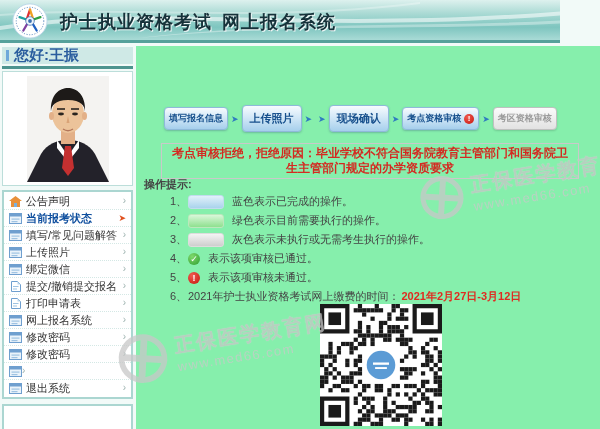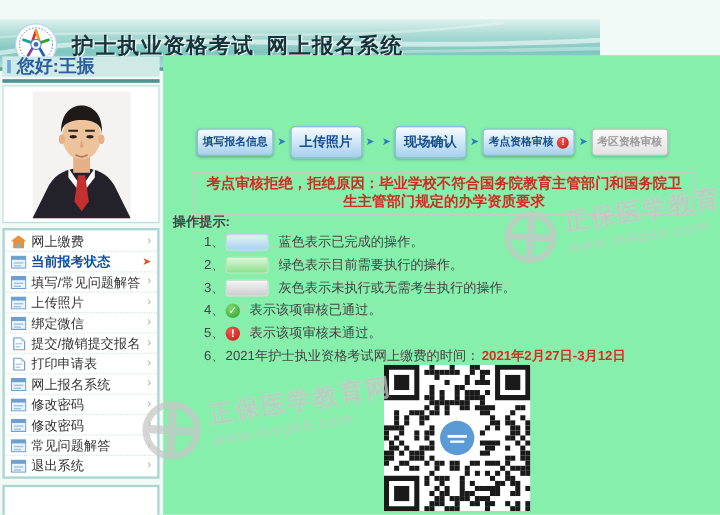--- a/index.html
+++ b/index.html
@@ -1,21 +1,21 @@
 <!DOCTYPE html>
 <html><head>
 <meta charset="utf-8">
 <style>
   html,body{margin:0;padding:0}
   body{
     width:600px;height:429px;position:relative;overflow:hidden;
     background:#f2faf8;font-family:"Liberation Sans","DejaVu Sans",sans-serif;
   }
   
-  .header{position:absolute;left:0;top:16px;width:500px;height:40px;
+  .header{position:absolute;left:0;top:0;width:560px;height:40px;
     background:linear-gradient(180deg,#ddf1ee 0%,#a8d9d3 35%,#7ec5bf 68%,#a9dbd6 100%);
     border-bottom:3px solid #55a19b;overflow:hidden}
   .header svg.swoosh{position:absolute;left:0;top:0}
   .logo{position:absolute;left:11px;top:2px;width:38px;height:38px}
   .title{position:absolute;left:60px;top:10px;font-size:18px;font-weight:bold;
     color:#16323a;letter-spacing:1px;text-shadow:1px 1px 0 rgba(255,255,255,.85);white-space:nowrap}
   .title .t2{margin-left:10px}
   
   .left-col{position:absolute;left:2px;top:47px;width:131px}
   .greet{height:15px;background:#cfe9e6;display:flex;align-items:center;
@@ -127,21 +127,21 @@
       <path d="M36 53 C39 55 43 55 46 53" stroke="#b3765a" stroke-width="1.4" fill="none"></path>
     </svg>
   </div>
 
   <div class="menu-box">
     <div class="menu-item">
       <svg class="micon" viewBox="0 0 13 11">
         <path d="M6.5 0 L13 5 L11 5 L11 11 L2 11 L2 5 L0 5 Z" fill="#e8903a"></path>
         <rect x="5" y="7" width="3" height="4" fill="#7ab0dd"></rect>
       </svg>
-      <span class="lbl">网上缴费</span>
+      <span class="lbl">公告声明</span>
       <span class="chev">›</span>
     </div>
     <div class="menu-item selected">
       <svg class="micon" viewBox="0 0 13 11">
         <rect x="0.5" y="0.5" width="12" height="10" fill="#eaf3fa" stroke="#6f9fcf"></rect>
         <rect x="0.5" y="0.5" width="12" height="3" fill="#6f9fcf"></rect>
         <rect x="2.5" y="5.5" width="8" height="1.2" fill="#9fc3e2"></rect>
           <rect x="2.5" y="8" width="6" height="1.2" fill="#9fc3e2"></rect>
       </svg>
       <span class="lbl">当前报考状态</span>
@@ -227,21 +227,20 @@
       <span class="lbl">修改密码</span>
       <span class="chev">›</span>
     </div>
     <div class="menu-item">
       <svg class="micon" viewBox="0 0 13 11">
         <rect x="0.5" y="0.5" width="12" height="10" fill="#eaf3fa" stroke="#6f9fcf"></rect>
         <rect x="0.5" y="0.5" width="12" height="3" fill="#6f9fcf"></rect>
         <rect x="2.5" y="5.5" width="8" height="1.2" fill="#9fc3e2"></rect>
           <rect x="2.5" y="8" width="6" height="1.2" fill="#9fc3e2"></rect>
       </svg>
-      <span class="lbl">常见问题解答</span>
       <span class="chev">›</span>
     </div>
     <div class="menu-item">
       <svg class="micon" viewBox="0 0 13 11">
         <rect x="0.5" y="0.5" width="12" height="10" fill="#eaf3fa" stroke="#6f9fcf"></rect>
         <rect x="0.5" y="0.5" width="12" height="3" fill="#6f9fcf"></rect>
         <rect x="2.5" y="5.5" width="8" height="1.2" fill="#9fc3e2"></rect>
           <rect x="2.5" y="8" width="6" height="1.2" fill="#9fc3e2"></rect>
       </svg>
       <span class="lbl">退出系统</span>

